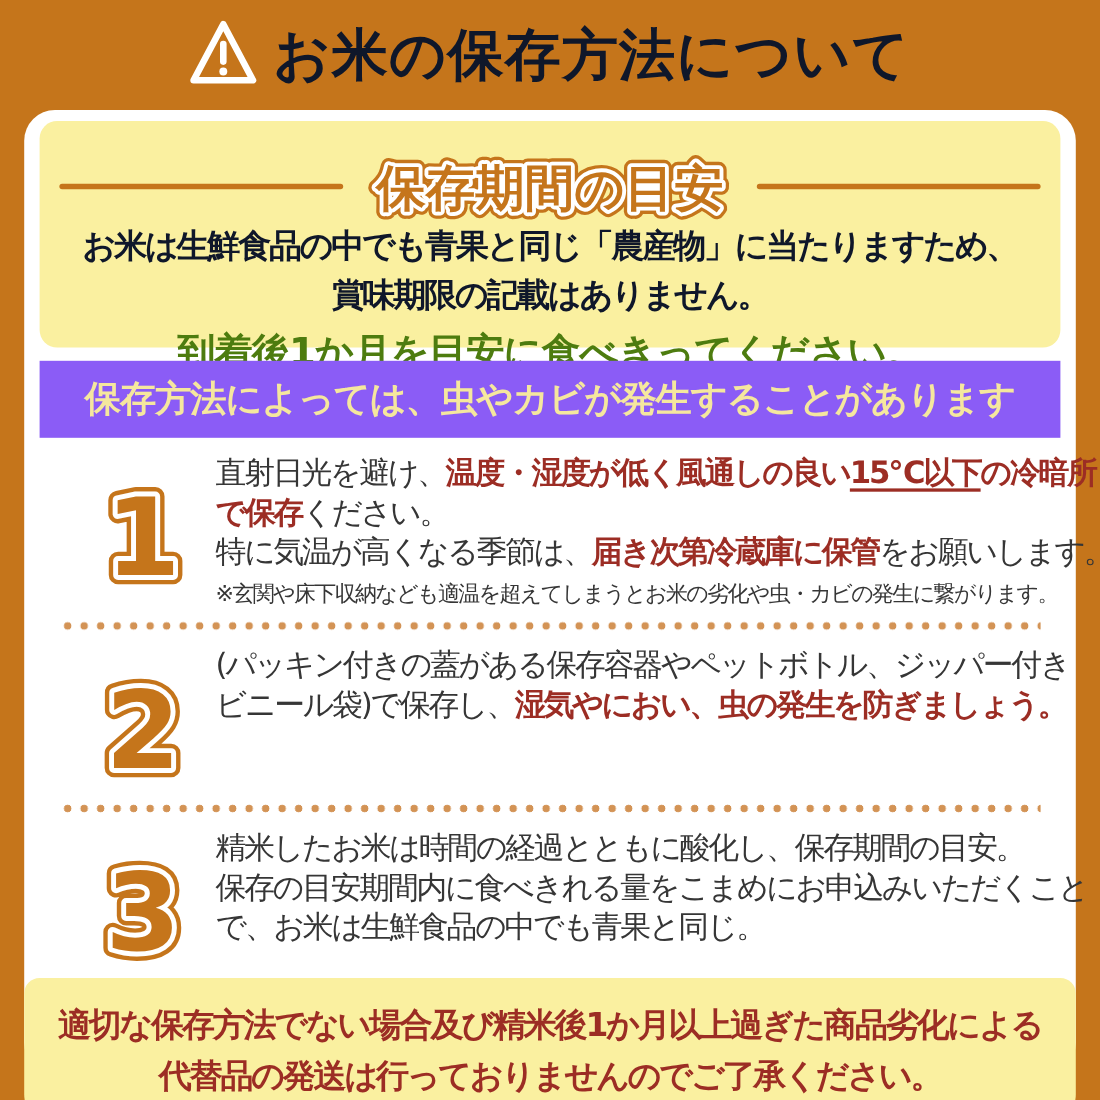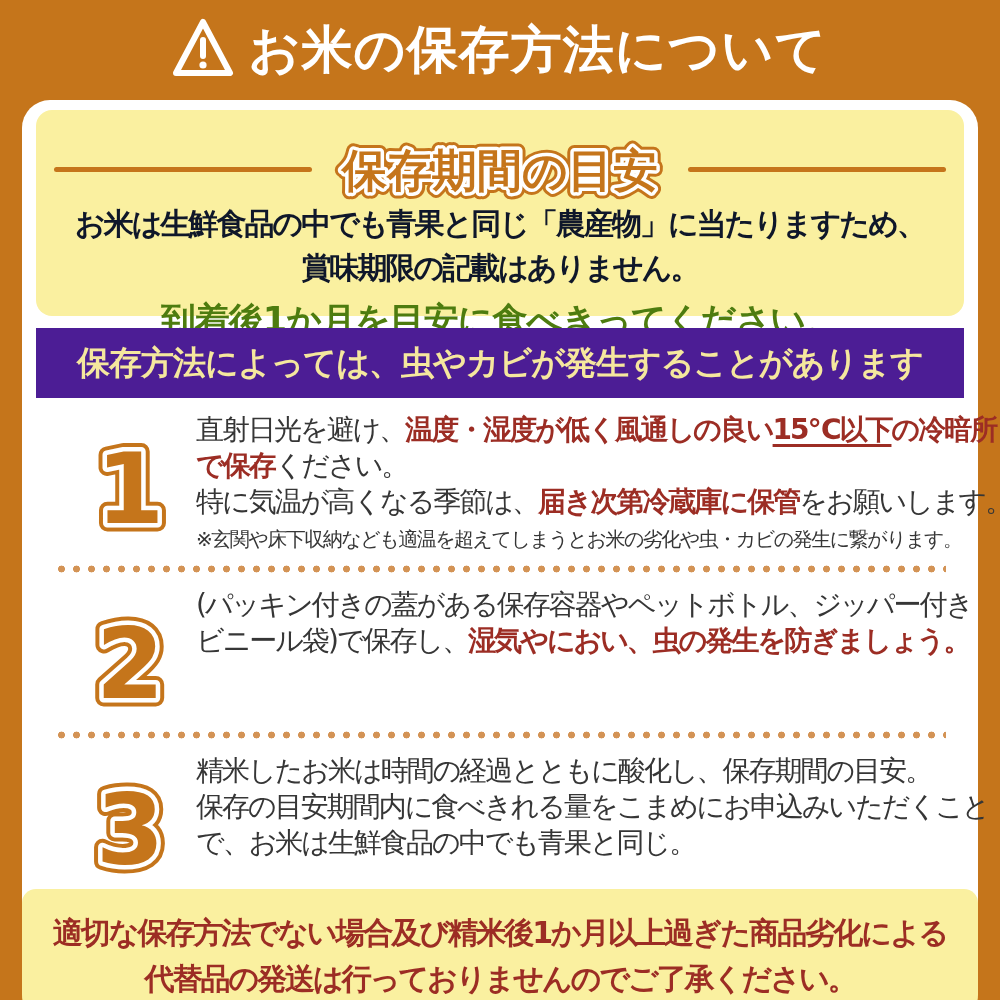--- a/index.html
+++ b/index.html
@@ -10,21 +10,21 @@
     overflow:hidden;
   }
   .page { width:1000px; height:1000px; position:relative; }
 
   
   .header {
     height:100px;
     display:flex; align-items:center; justify-content:center; gap:14px;
   }
   .header-title {
-    color:#ffffff; font-size:51px; font-weight:bold; letter-spacing:1px;
+    color:#0f172a; font-size:51px; font-weight:bold; letter-spacing:1px;
     white-space:nowrap;
   }
 
   
   .panel {
     width:956px; height:876px;
     margin:0 auto;
     background:#ffffff;
     border-radius:28px;
     box-sizing:border-box;
@@ -50,21 +50,21 @@
     font-weight:bold; white-space:nowrap;
   }
   .period-highlight {
     font-size:35px; font-weight:bold; color:#4d7c0f; margin-top:8px;
     letter-spacing:-1px; white-space:nowrap;
   }
 
   
   .banner {
     margin-top:12px; height:70px;
-    background:#4c1d95; color:#F5E79E;
+    background:#8b5cf6; color:#F5E79E;
     display:flex; align-items:center; justify-content:center;
     font-size:33px; font-weight:bold; letter-spacing:-1px;
     flex:0 0 auto; white-space:nowrap;
   }
 
   
   .step { display:flex; align-items:flex-start; padding:14px 4px 4px 42px; }
   .step-num { flex:0 0 104px; display:flex; justify-content:center; margin-top:10px; }
   .step-body {
     margin-left:14px; font-size:28px; line-height:1.28; color:#363636;

